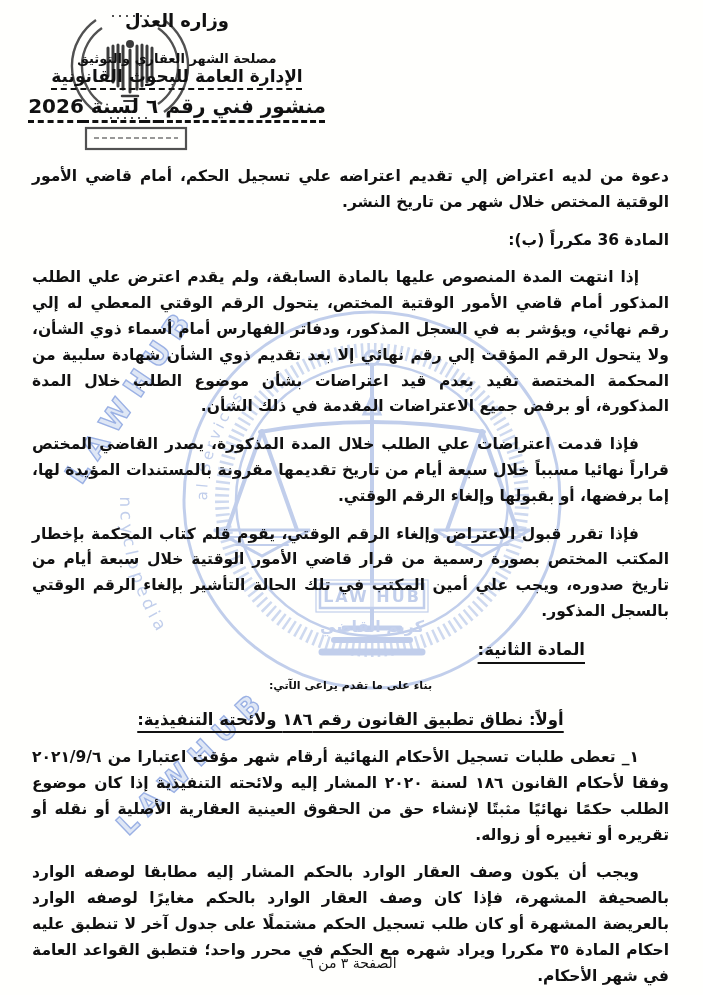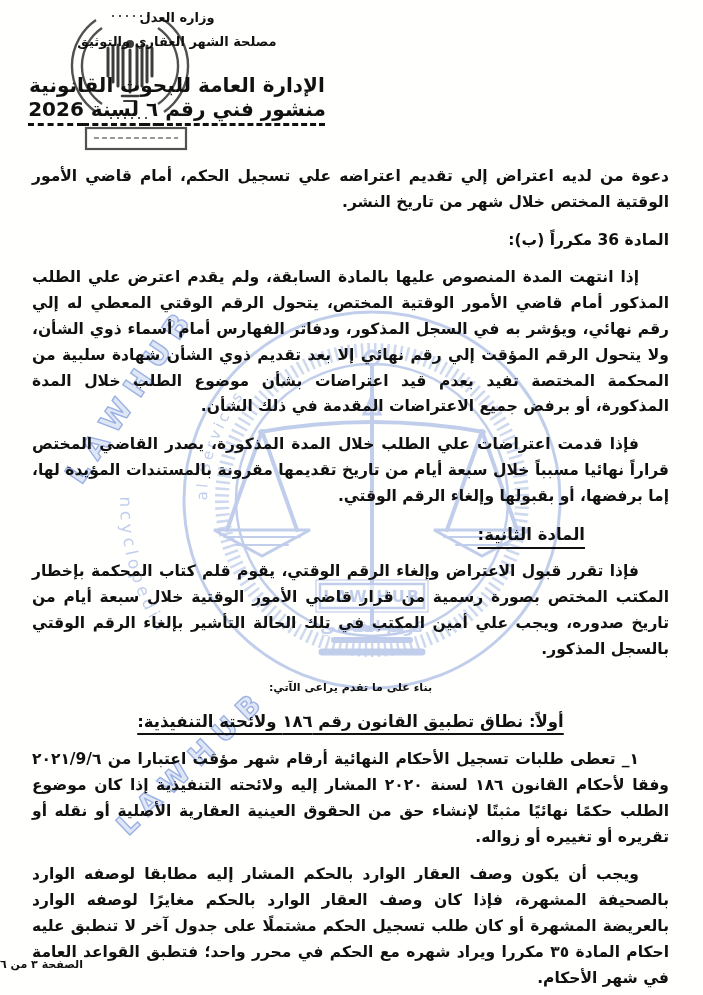--- a/index.html
+++ b/index.html
@@ -24,25 +24,25 @@
     letter-spacing:10px;
     pointer-events:none;
     direction:ltr;
   }
   .wm-diag.one{left:58px;top:470px;font-size:30px;transform:rotate(-56deg);transform-origin:left top;}
   .wm-diag.two{left:110px;top:818px;font-size:28px;transform:rotate(-44deg);transform-origin:left top;}
   
   .eagle{position:absolute;left:38px;top:6px;width:180px;height:145px;opacity:.88;}
   
   .hdr{position:absolute;top:10px;left:12px;width:330px;text-align:center;direction:rtl;}
-  .hdr .l1{font-size:13px;font-weight:bold;margin-bottom:9px;}
-  .hdr .l2{font-size:13px;font-weight:bold;margin-bottom:24px;}
+  .hdr .l1{font-size:18px;font-weight:bold;margin-bottom:20px;}
+  .hdr .l2{font-size:13px;font-weight:bold;margin-bottom:0;}
   .hdr .l3{
-    font-size:20px;font-weight:bold;
-    text-decoration-style:dashed;
+    font-size:17px;font-weight:bold;margin-bottom:8px;
+    text-decoration:underline;text-decoration-style:dashed;
     text-decoration-thickness:2px;text-underline-offset:6px;
   }
   .hdr .l4{
     font-size:20px;font-weight:bold;
     text-decoration:underline;text-decoration-style:dashed;
     text-decoration-thickness:2.5px;text-underline-offset:7px;
     letter-spacing:1px;
   }
   
   .doc-body{
@@ -62,21 +62,21 @@
   .h-center{
     text-align:center;font-size:11px;margin:8px 0 9px;letter-spacing:.5px;
   }
   .h-underline{
     text-align:center;font-size:16.5px;margin:2px 0 4px;
     text-decoration:underline;text-decoration-thickness:2px;text-underline-offset:6px;
   }
   
   .ftr{
     position:absolute;bottom:24px;left:0;right:0;
-    text-align:left;font-size:11px;font-weight:bold;
+    text-align:center;font-size:14px;font-weight:normal;
   }
 </style>
 </head>
 <body>
 
 <div class="page">
 
   <svg class="wm" viewBox="0 0 600 600" aria-hidden="true">
     <defs>
       <path id="arcTopBig" d="M 40 300 A 260 260 0 0 1 560 300" fill="none"></path>
@@ -173,22 +173,22 @@
     <div class="l2">مصلحة الشهر العقاري والتوثيق</div>
     <div class="l3">الإدارة العامة للبحوث القانونية</div>
     <div class="l4">منشور فني رقم ٦  لسنة 2026</div>
   </header>
 
   <main class="doc-body" id="doc-body">
       <div class="blk p-first">دعوة من لديه اعتراض إلي تقديم اعتراضه علي تسجيل الحكم، أمام قاضي الأمور الوقتية المختص خلال شهر من تاريخ النشر.</div>
       <div class="blk label">المادة 36 مكرراً (ب):</div>
       <div class="blk p">إذا انتهت المدة المنصوص عليها بالمادة السابقة، ولم يقدم اعترض علي الطلب المذكور أمام قاضي الأمور الوقتية المختص، يتحول الرقم الوقتي المعطي له إلي رقم نهائي، ويؤشر به في السجل المذكور، ودفاتر الفهارس أمام أسماء ذوي الشأن، ولا يتحول الرقم المؤقت إلي رقم نهائي إلا بعد تقديم ذوي الشأن شهادة سلبية من المحكمة المختصة تفيد بعدم قيد اعتراضات بشأن موضوع الطلب خلال المدة المذكورة، أو برفض جميع الاعتراضات المقدمة في ذلك الشأن.</div>
       <div class="blk p">فإذا قدمت اعتراضات علي الطلب خلال المدة المذكورة، يصدر القاضي المختص قراراً نهائيا مسبباً خلال سبعة أيام من تاريخ تقديمها مقرونة بالمستندات المؤيدة لها، إما برفضها، أو بقبولها وإلغاء الرقم الوقتي.</div>
+      <div class="blk p">فإذا تقرر قبول الاعتراض وإلغاء الرقم الوقتي، يقوم قلم كتاب المحكمة بإخطار المكتب المختص بصورة رسمية من قرار قاضي الأمور الوقتية خلال سبعة أيام من تاريخ صدوره، ويجب علي أمين المكتب في تلك الحالة التأشير بإلغاء الرقم الوقتي بالسجل المذكور.</div>
       <div class="blk h-article">المادة الثانية:</div>
-      <div class="blk p">فإذا تقرر قبول الاعتراض وإلغاء الرقم الوقتي، يقوم قلم كتاب المحكمة بإخطار المكتب المختص بصورة رسمية من قرار قاضي الأمور الوقتية خلال سبعة أيام من تاريخ صدوره، ويجب علي أمين المكتب في تلك الحالة التأشير بإلغاء الرقم الوقتي بالسجل المذكور.</div>
       <div class="blk h-center">بناء على ما تقدم يراعى الآتي:</div>
       <div class="blk h-underline">أولاً: نطاق تطبيق القانون رقم ١٨٦ ولائحته التنفيذية:</div>
       <div class="blk p">١_ تعطى طلبات تسجيل الأحكام النهائية أرقام شهر مؤقت اعتبارا من ٢٠٢١/9/٦ وفقا لأحكام القانون ١٨٦ لسنة ٢٠٢٠ المشار إليه ولائحته التنفيذية إذا كان موضوع الطلب حكمًا نهائيًا مثبتًا لإنشاء حق من الحقوق العينية العقارية الأصلية أو نقله أو تقريره أو تغييره أو زواله.</div>
       <div class="blk p">ويجب أن يكون وصف العقار الوارد بالحكم المشار إليه مطابقا لوصفه الوارد بالصحيفة المشهرة، فإذا كان وصف العقار الوارد بالحكم مغايرًا لوصفه الوارد بالعريضة المشهرة أو كان طلب تسجيل الحكم مشتملًا على جدول آخر لا تنطبق عليه احكام المادة ٣٥ مكررا ويراد شهره مع الحكم في محرر واحد؛ فتطبق القواعد العامة في شهر الأحكام.</div>
       <div class="blk p">٢_ ولا تقبل طلبات شهر الأحكام مؤقتا وفقًا للقانون رقم ١٨٦ لسنه ٢٠٢٠ المشار إليه إذا كان الحكم موضوع الطلب مبنيا على الإقرار بأصل الحق أو التسليم للمدعي بطلباته، أو كان الحكم مثبتا أو موثقا للصلح بين الخصوم، أو كان الحكم مما يجب شهره بطريق التأشير الهامشي.</div>
     </main>
 
   <footer class="ftr">الصفحة ٣ من ٦</footer>
 
 </div>

